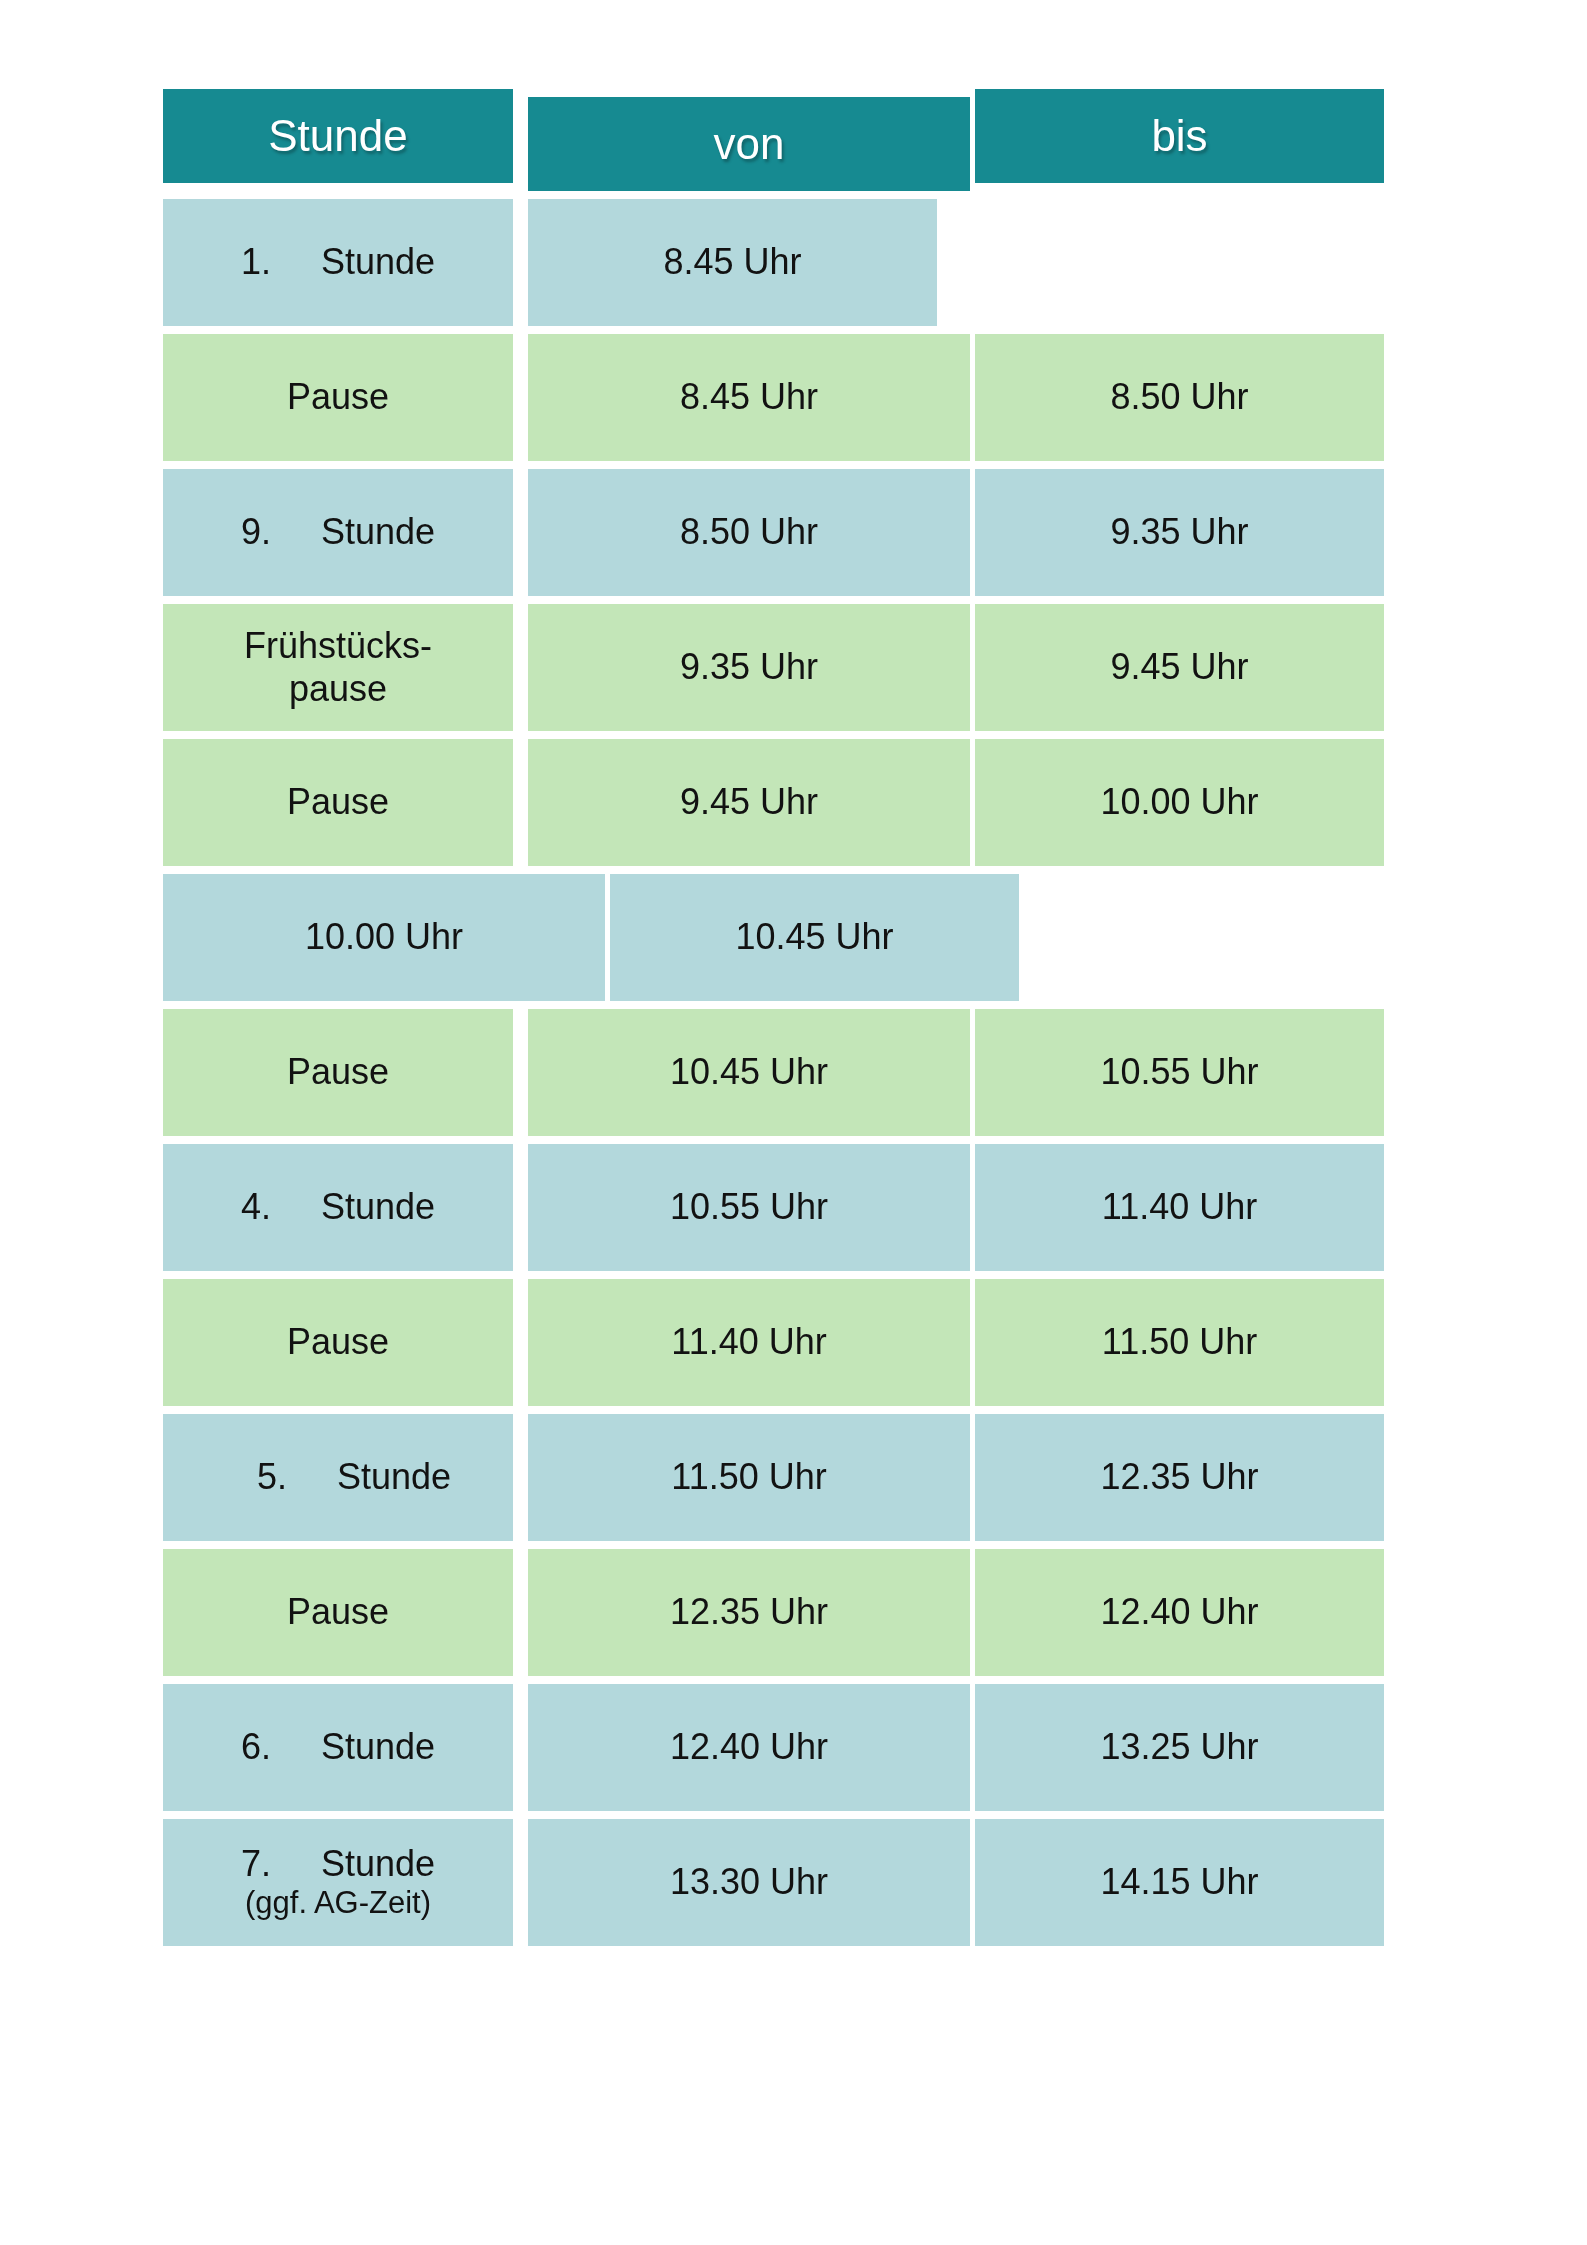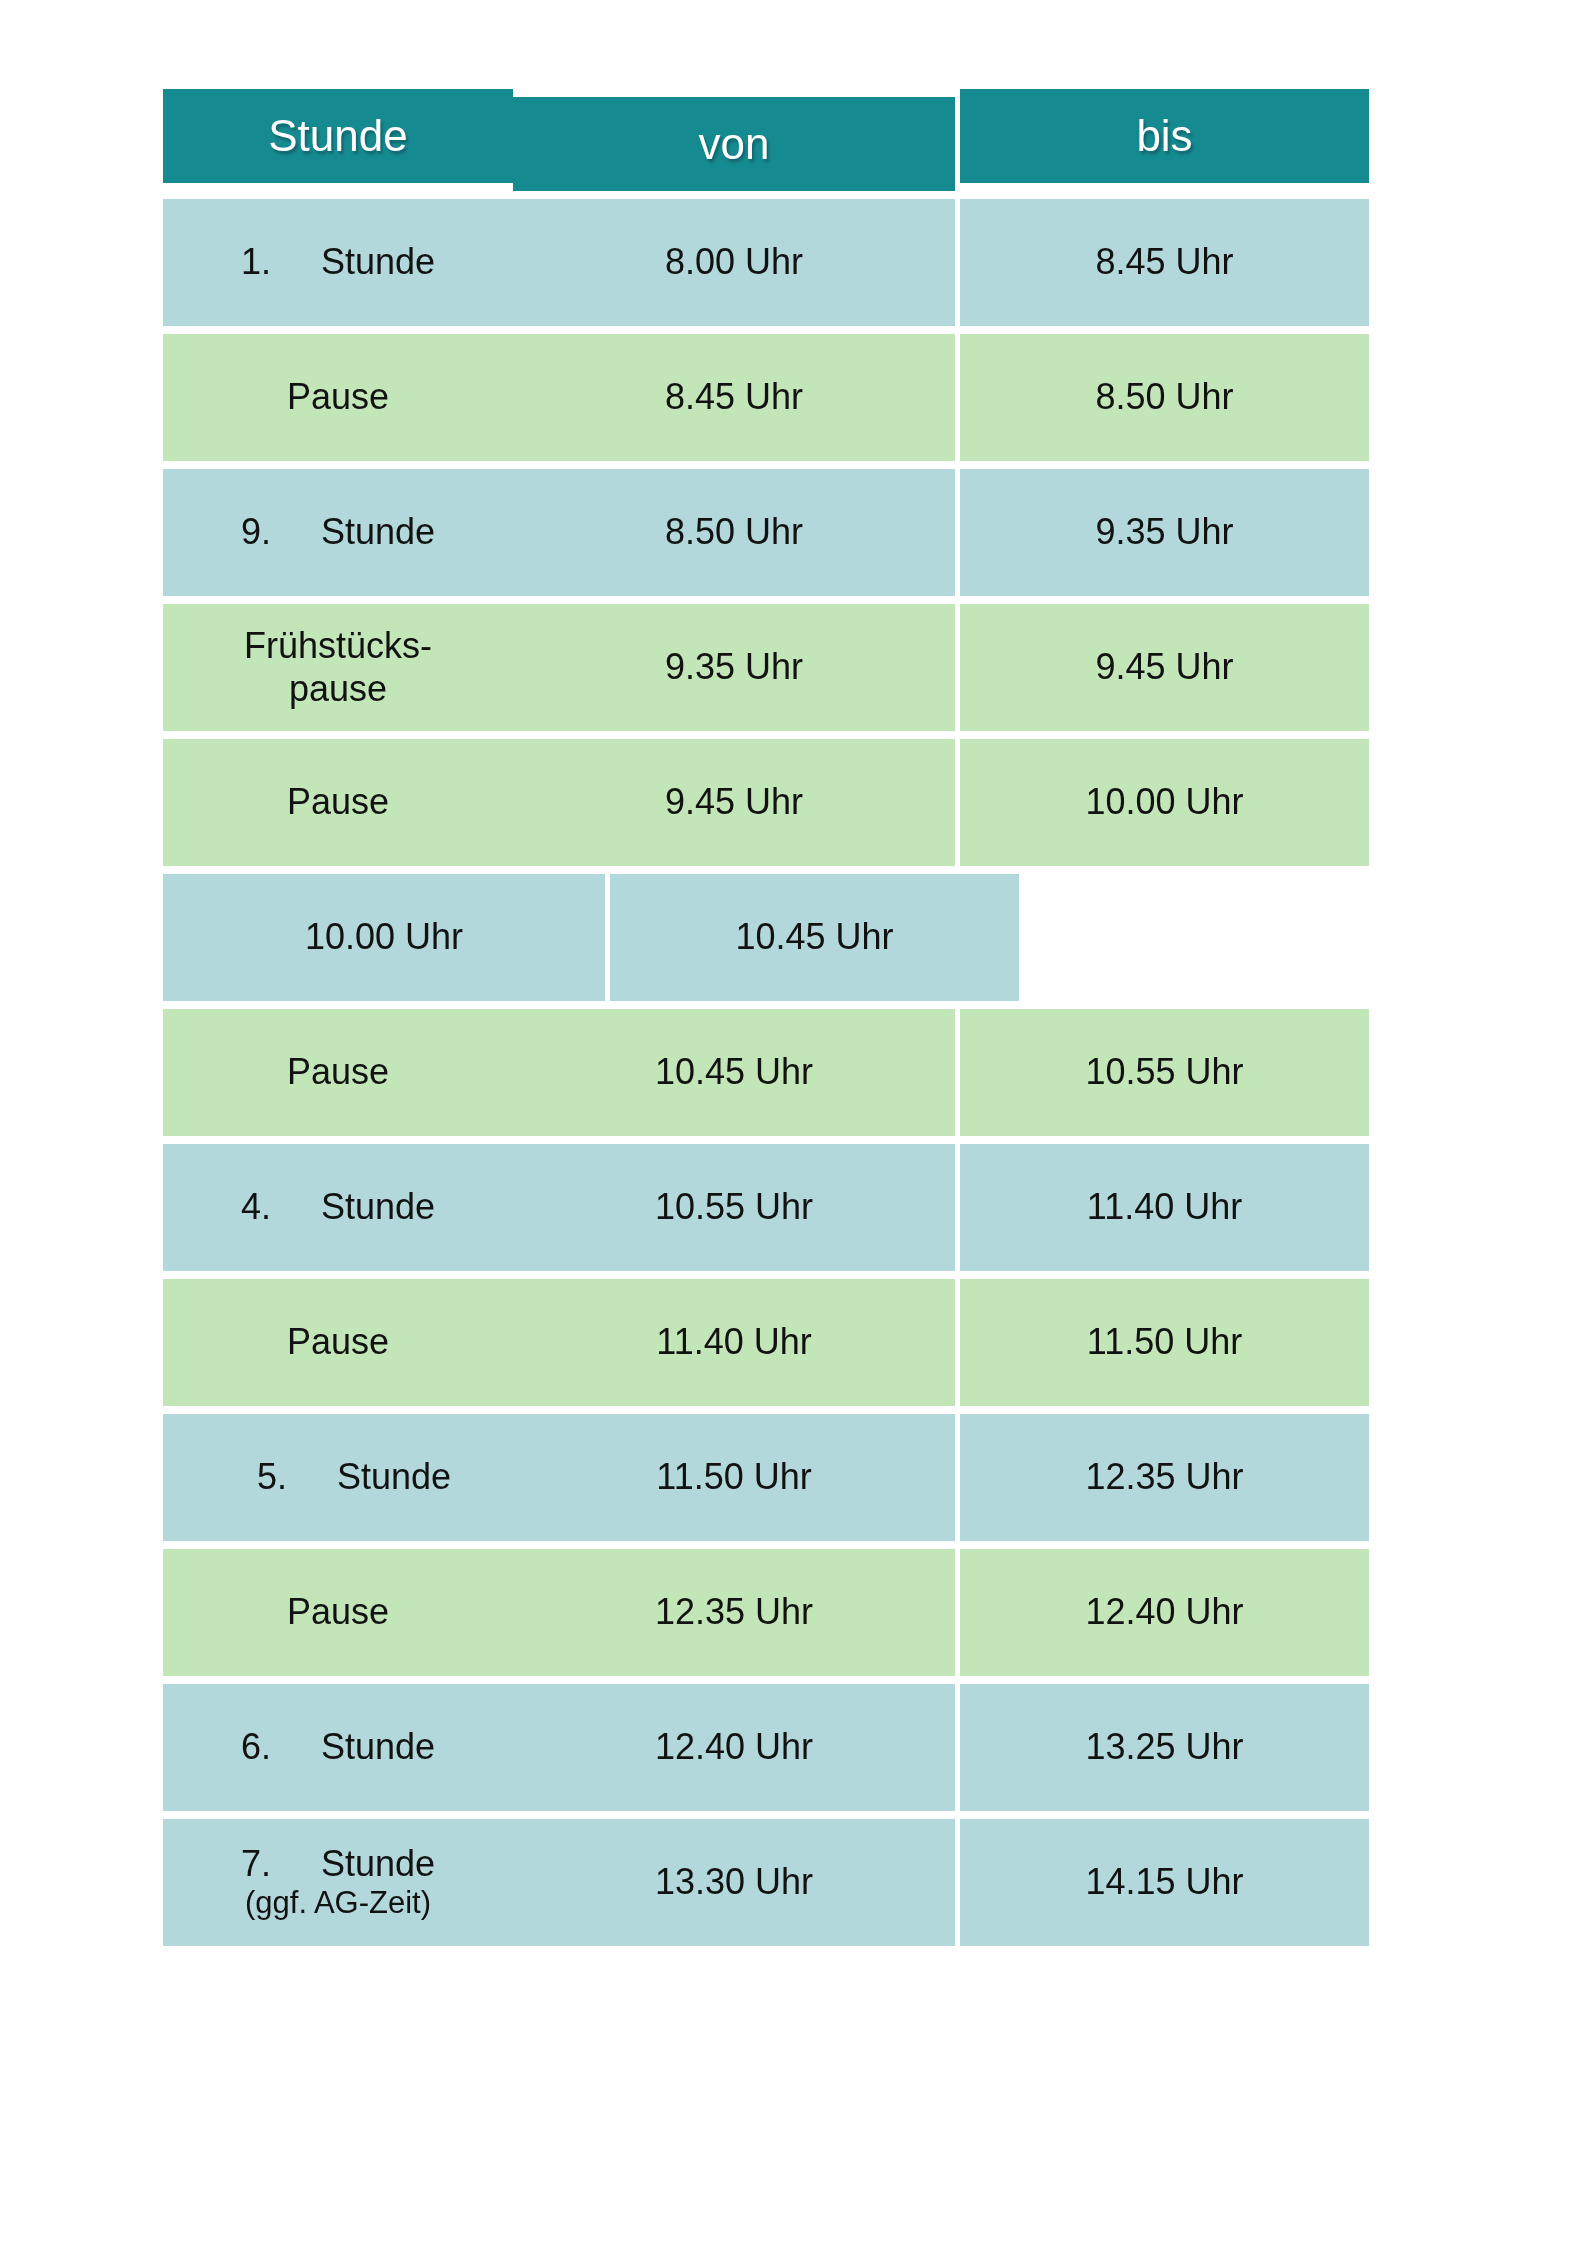--- a/index.html
+++ b/index.html
@@ -29,21 +29,21 @@
     margin-bottom: 8px;
   }
   .cell {
     display: flex;
     align-items: center;
     justify-content: center;
     text-align: center;
     line-height: 1.12;
   }
   
-  .c1 { width: 350px; }
+  .c1 { width: 350px; margin-right: 15px; }
   .c2 { width: 442px; margin-right: 5px; }
   .c3 { width: 409px; }
 
   
   .row.header .cell {
     background: #168a91;
     height: 94px;
     color: #ffffff;
     font-size: 44px;
     font-weight: 400;
@@ -88,21 +88,20 @@
       <div class="cell c3" style="background: rgb(22, 138, 145); color: rgb(255, 255, 255);">bis</div>
     </div>
 
     <div id="body-rows">
         <div class="row body blue">
           <div class="cell c1" style="background: rgb(179, 216, 220); color: rgb(18, 18, 18); justify-content: center;">
             <div class="stack">
               <span class="lesson-label">1.     Stunde</span>
             </div>
           </div>
-          <div class="cell c2" style="background: rgb(179, 216, 220); color: rgb(18, 18, 18);">8.00 Uhr</div>
           <div class="cell c3" style="background: rgb(179, 216, 220); color: rgb(18, 18, 18);">8.45 Uhr</div>
         </div>
         <div class="row body green">
           <div class="cell c1" style="background: rgb(195, 230, 184); color: rgb(18, 18, 18);">
             <div class="stack">
               <span class="lesson-label">Pause</span>
             </div>
           </div>
           <div class="cell c2" style="background: rgb(195, 230, 184); color: rgb(18, 18, 18);">8.45 Uhr</div>
           <div class="cell c3" style="background: rgb(195, 230, 184); color: rgb(18, 18, 18);">8.50 Uhr</div>

